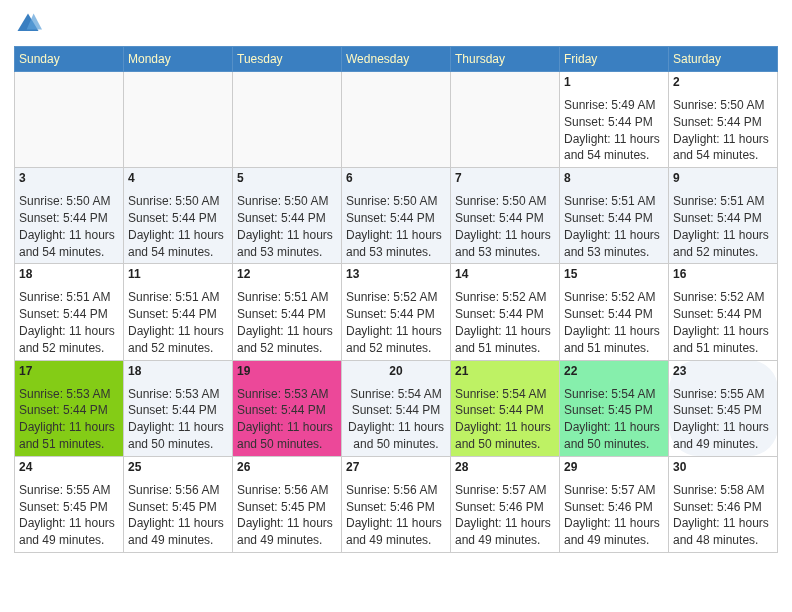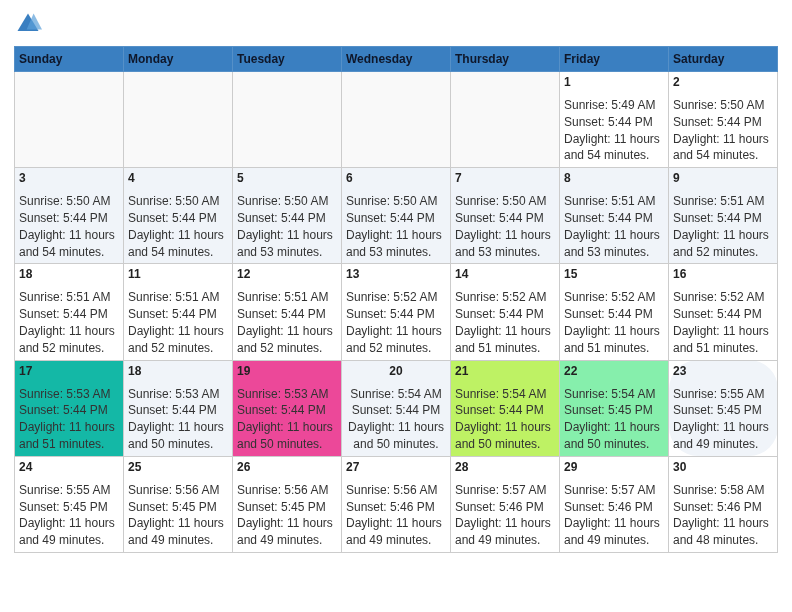--- a/index.html
+++ b/index.html
@@ -50,23 +50,23 @@
       font-size: 14px;
       color: #555;
     }
     .calendar {
       width: 100%;
       border-collapse: collapse;
       table-layout: fixed;
     }
     .calendar thead th {
       background: #3a7fc1;
-      color: #0f172a;
+      color: #fef9c3;
       font-size: 12px;
-      font-weight: bold;
+      font-weight: normal;
       padding: 5px 4px;
       text-align: left;
       border: 1px solid #5590c8;
     }
     .calendar tbody td {
       border: 1px solid #ccc;
       vertical-align: top;
       padding: 3px 4px;
       font-size: 9.5px;
       color: #333;
@@ -244,21 +244,21 @@
           </td>
           <td>
             <span class="day-number">16</span>
             <div class="day-info" style="white-space: pre-line;">Sunrise: 5:52 AM
 Sunset: 5:44 PM
 Daylight: 11 hours
 and 51 minutes.</div>
           </td>
         </tr>
         <tr>
-          <td style="background: #14b8a6;">
+          <td style="background: #84cc16;">
             <span class="day-number">17</span>
             <div class="day-info" style="white-space: pre-line;">Sunrise: 5:53 AM
 Sunset: 5:44 PM
 Daylight: 11 hours
 and 51 minutes.</div>
           </td>
           <td style="background: rgb(240, 244, 249);">
             <span class="day-number">18</span>
             <div class="day-info" style="white-space: pre-line;">Sunrise: 5:53 AM
 Sunset: 5:44 PM

